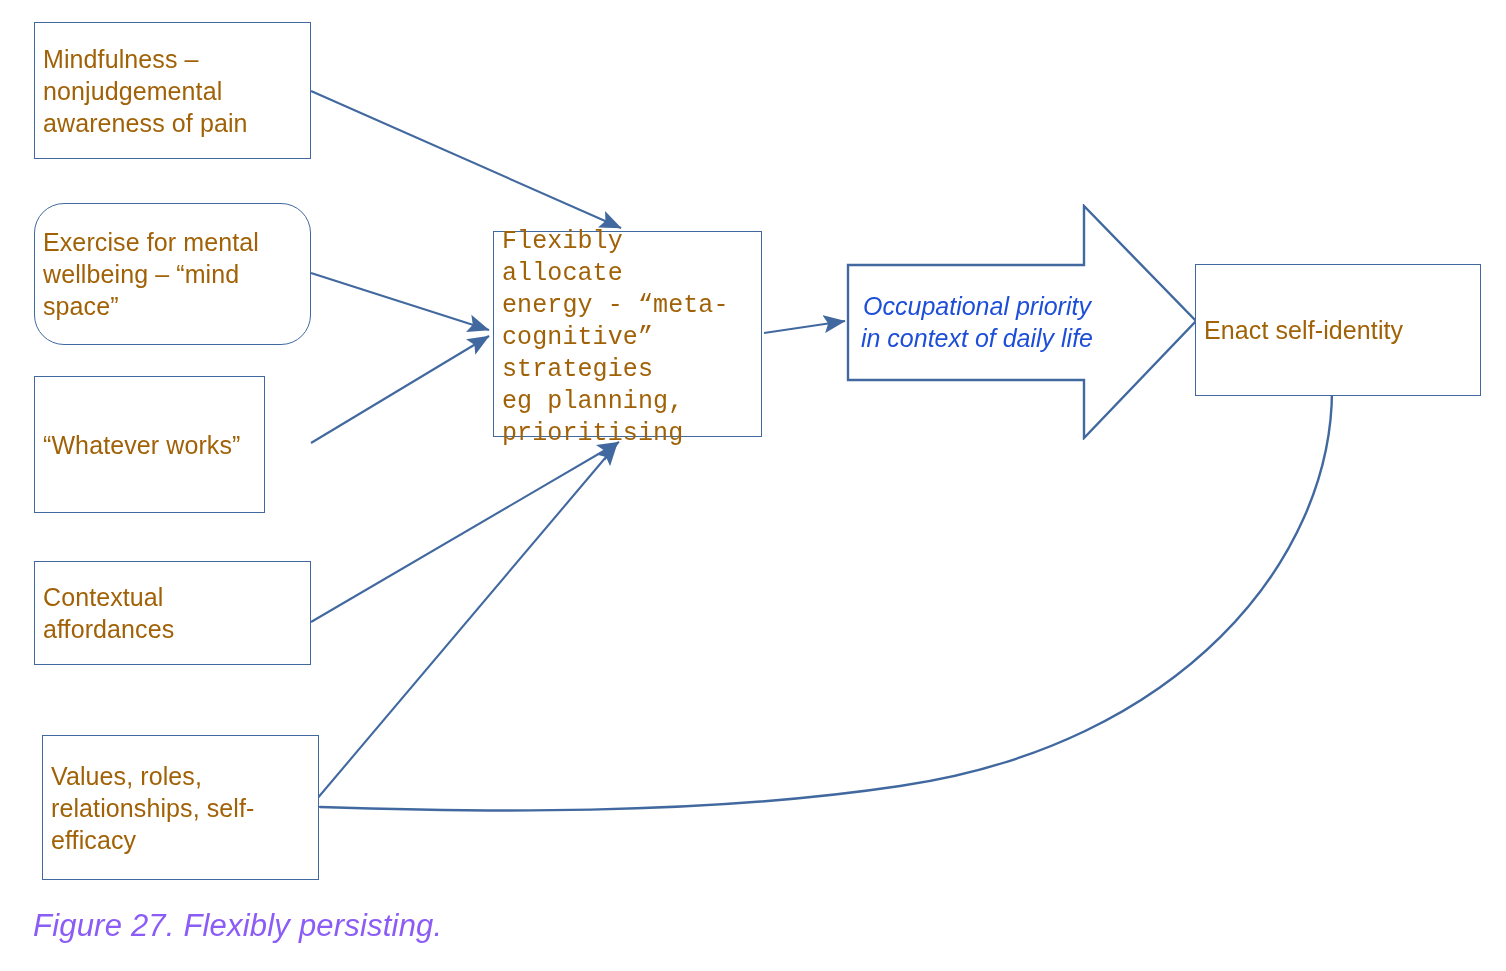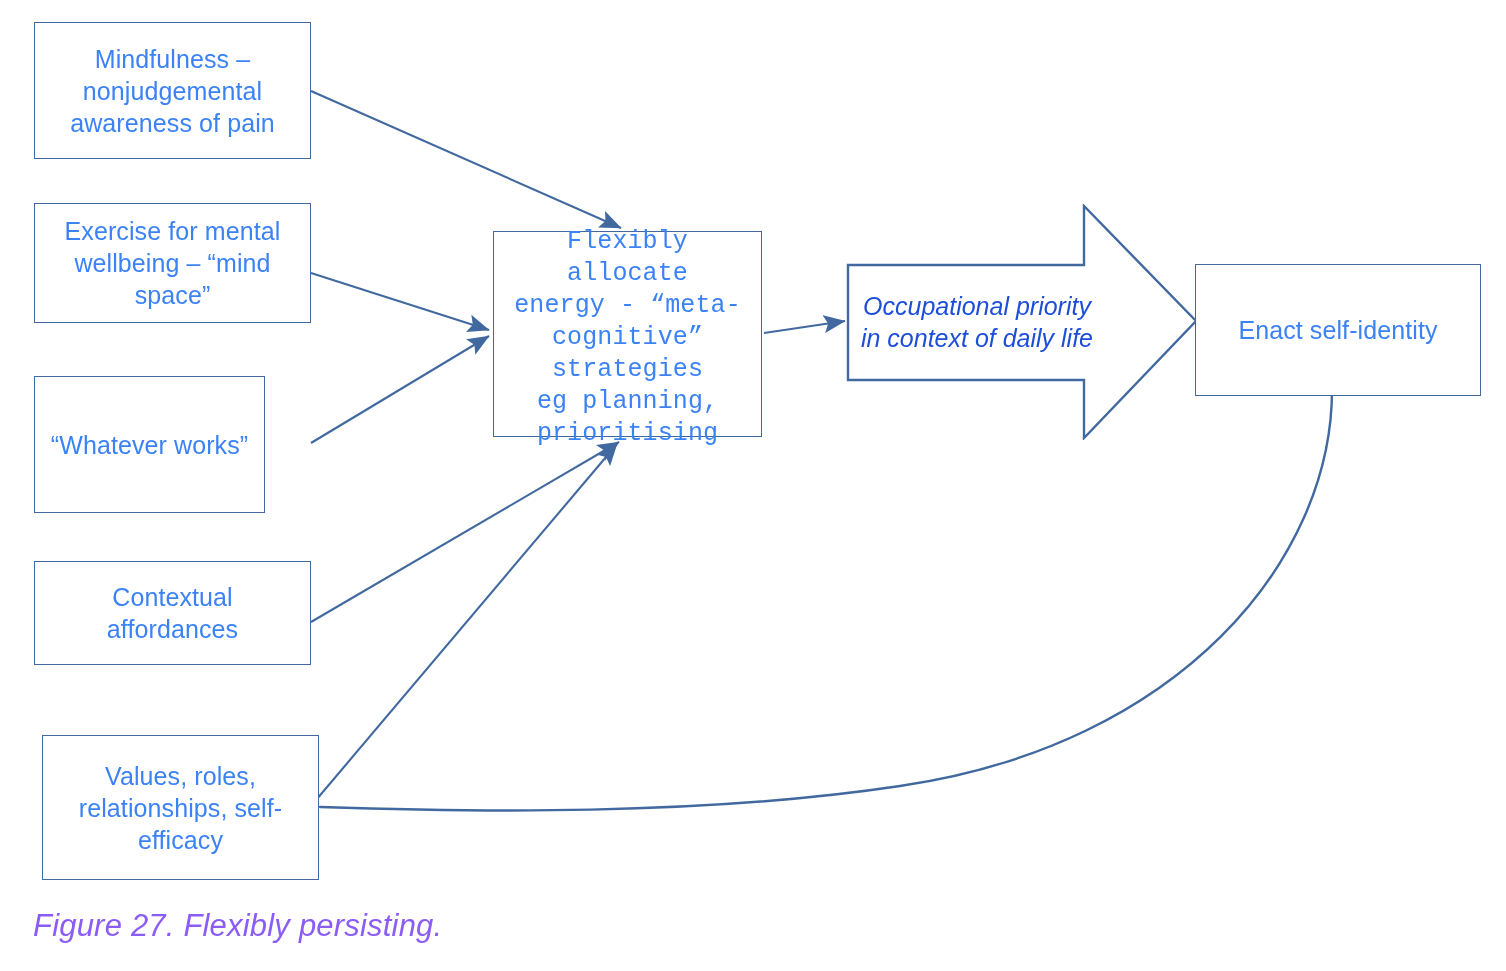--- a/index.html
+++ b/index.html
@@ -27,36 +27,36 @@
     pointer-events: none;
   }
   .node {
     position: absolute;
     box-sizing: border-box;
     border: 1.6px solid #41699F;
     background: #ffffff;
     display: flex;
     align-items: center;
     justify-content: center;
-    text-align: center;
-    color: #3b82f6;
+    text-align: left;
+    color: #a16207;
     font-size: 25px;
     line-height: 1.28;
     letter-spacing: 0.1px;
   }
   .node .node-label {
     display: block;
     width: 100%;
     padding: 0 8px;
     box-sizing: border-box;
     white-space: pre-line;
   }
   
   #node-mindfulness   { left: 34px;  top: 22px;  width: 277px; height: 137px; }
-  #node-exercise      { left: 34px;  top: 203px; width: 277px; height: 120px; }
+  #node-exercise      { left: 34px;  top: 203px; width: 277px; height: 142px; border-radius: 30px; }
   #node-whatever      { left: 34px;  top: 376px; width: 231px; height: 137px; }
   #node-contextual    { left: 34px;  top: 561px; width: 277px; height: 104px; }
   #node-values        { left: 34px;  top: 735px; width: 277px; height: 145px; margin-left: 8px; }
   #node-flexibly      { left: 493px; top: 231px; width: 269px; height: 206px; }
   #node-enact         { left: 1195px; top: 264px; width: 286px; height: 132px; }
 
   
   #node-flexibly .node-label {
     position: relative;
     top: 4px;

